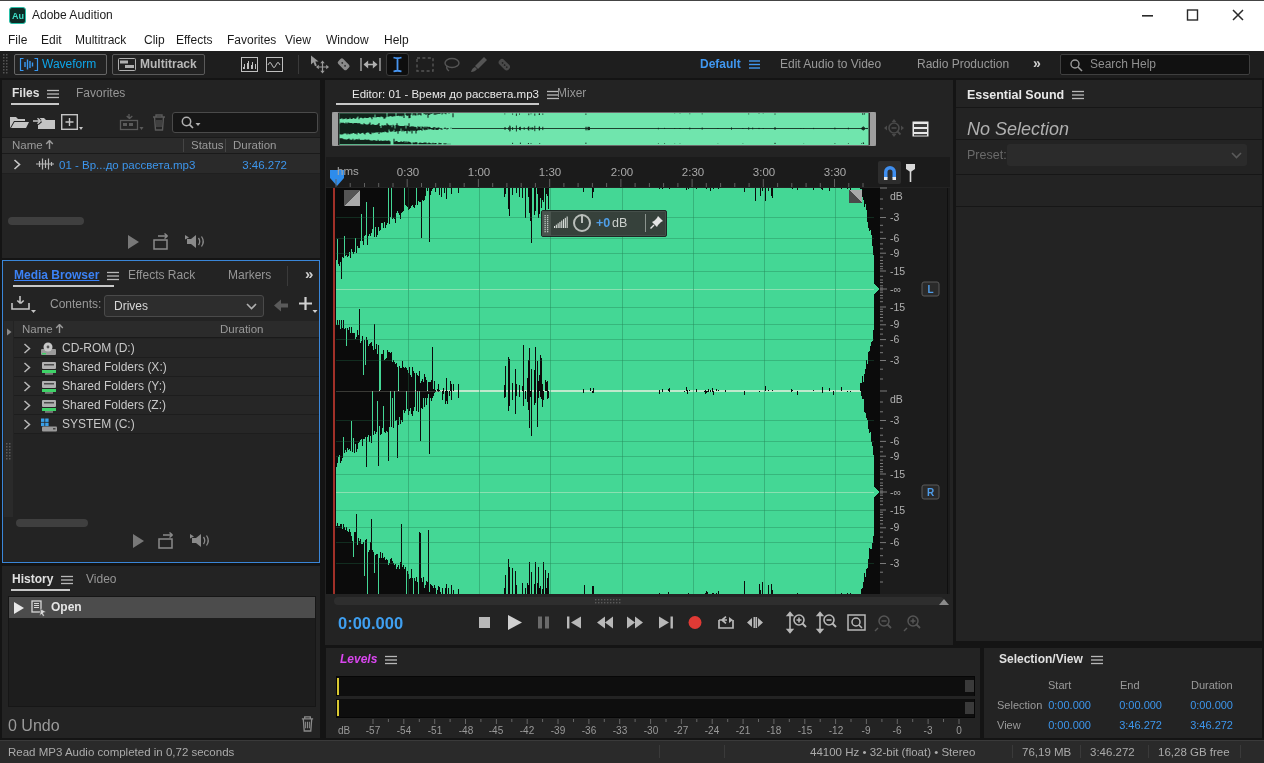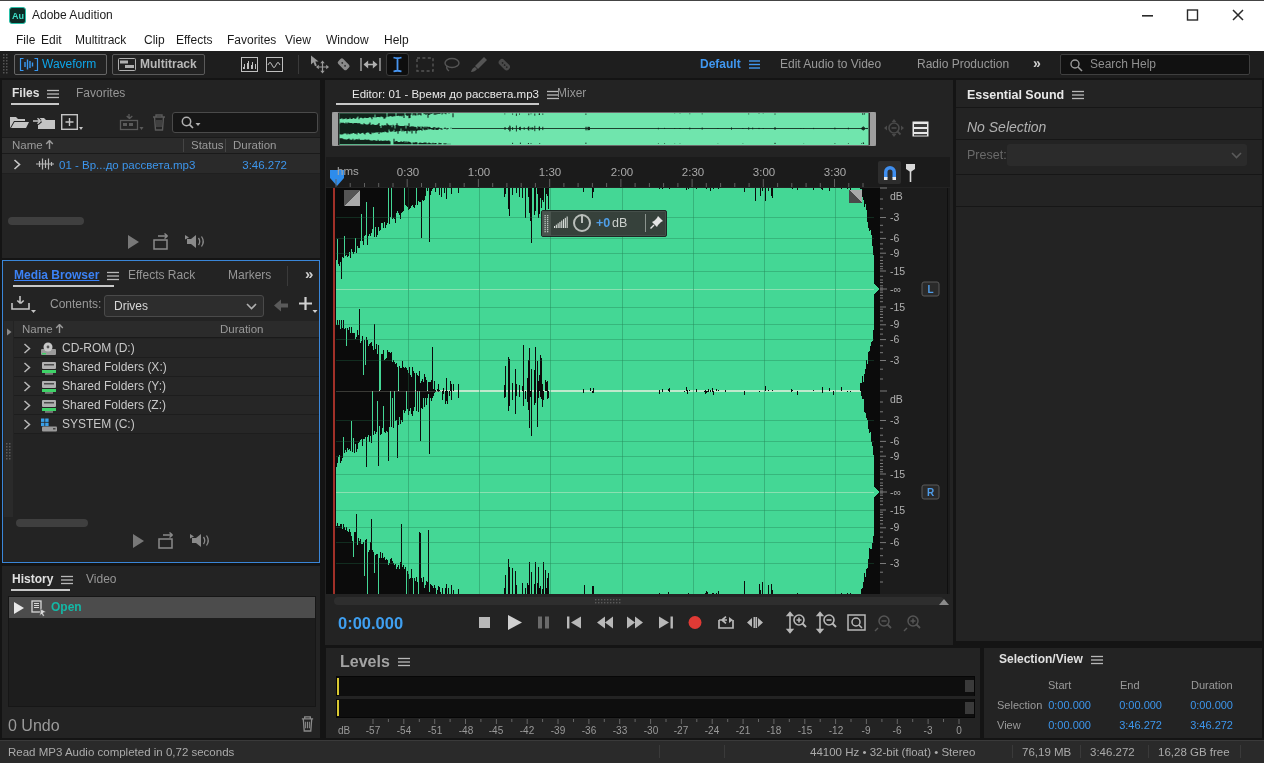--- a/index.html
+++ b/index.html
@@ -8,21 +8,21 @@
 <div style="position:absolute;left:0px;top:0px;width:1264px;height:30px;background:#ffffff;border-top:1px solid #444;"></div>
 <div style="position:absolute;left:9px;top:7px;width:17px;height:17px;background:#0d2b26;border:1px solid #28c0a8;border-radius:3px;"></div>
 <div style="position:absolute;left:12px;top:11px;font-size:9px;color:#3fe0c8;white-space:nowrap;font-weight:bold;">Au</div>
 <div style="position:absolute;left:32px;top:9px;font-size:12px;color:#1b1b1b;white-space:nowrap;">Adobe Audition</div>
 <svg style="left:1130px;top:0px" width="130" height="30" viewBox="0 0 130 30">
     <rect x="12" y="15" width="11" height="1.6" fill="#2a2a2a"></rect>
     <rect x="57.5" y="10" width="10" height="10" fill="none" stroke="#2a2a2a" stroke-width="1.4"></rect>
     <path d="M103 10 L113 20 M113 10 L103 20" stroke="#2a2a2a" stroke-width="1.5" fill="none"></path>
   </svg>
 <div style="position:absolute;left:0px;top:30px;width:1264px;height:21px;background:#ffffff;"></div>
-<div style="position:absolute;left:8px;top:34px;font-size:12px;color:#1b1b1b;white-space:nowrap;margin-left:8px;">File</div>
+<div style="position:absolute;left:8px;top:34px;font-size:12px;color:#1b1b1b;white-space:nowrap;">File</div>
 <div style="position:absolute;left:41px;top:34px;font-size:12px;color:#1b1b1b;white-space:nowrap;">Edit</div>
 <div style="position:absolute;left:75px;top:34px;font-size:12px;color:#1b1b1b;white-space:nowrap;">Multitrack</div>
 <div style="position:absolute;left:144px;top:34px;font-size:12px;color:#1b1b1b;white-space:nowrap;">Clip</div>
 <div style="position:absolute;left:176px;top:34px;font-size:12px;color:#1b1b1b;white-space:nowrap;">Effects</div>
 <div style="position:absolute;left:227px;top:34px;font-size:12px;color:#1b1b1b;white-space:nowrap;">Favorites</div>
 <div style="position:absolute;left:285px;top:34px;font-size:12px;color:#1b1b1b;white-space:nowrap;">View</div>
 <div style="position:absolute;left:326px;top:34px;font-size:12px;color:#1b1b1b;white-space:nowrap;">Window</div>
 <div style="position:absolute;left:384px;top:34px;font-size:12px;color:#1b1b1b;white-space:nowrap;">Help</div>
 <div style="position:absolute;left:0px;top:51px;width:1264px;height:27px;background:#1e1e1e;"></div>
 <svg style="left:2px;top:53px" width="8" height="22">
@@ -346,21 +346,21 @@
 <div style="position:absolute;left:8px;top:596px;width:308px;height:111px;background:#1d1d1d;border:1px solid #161616;"></div>
 <div style="position:absolute;left:9px;top:597px;width:306px;height:21px;background:#4c4c4c;"></div>
 <svg style="left:13px;top:601px" width="12" height="14" viewBox="0 0 12 14">
     <path d="M1 1 L11 7 L1 13 Z" fill="#e8e8e8"></path>
   </svg>
 <svg style="left:31px;top:600px" width="16" height="16" viewBox="0 0 16 16">
     <rect x="1" y="1" width="9" height="11" fill="none" stroke="#d8d8d8" stroke-width="1.3"></rect>
     <path d="M3 3.5 h5 M3 5.5 h5 M3 7.5 h5" stroke="#d8d8d8" stroke-width="1"></path>
     <path d="M10 9 l5 3 l-3 1 l1.5 2.5 l-1.5 1 l-1.5 -2.5 l-2 2 z" fill="#d8d8d8" stroke="#4c4c4c" stroke-width="0.6"></path>
   </svg>
-<div style="position:absolute;left:51px;top:601px;font-size:12px;color:#14b8a6;white-space:nowrap;font-weight:bold;text-align:right;">Open</div>
+<div style="position:absolute;left:51px;top:601px;font-size:12px;color:#e5e5e5;white-space:nowrap;font-weight:bold;text-align:right;">Open</div>
 <div style="position:absolute;left:8px;top:717px;font-size:16px;color:#9a9a9a;white-space:nowrap;">0 Undo</div>
 <svg style="left:300px;top:715px" width="15" height="17" viewBox="0 0 16 18">
     <path d="M2 4 h12 M5 4 v-2 h6 v2 M3.5 4 l1 13 h7 l1 -13" fill="none" stroke="#8a8a8a" stroke-width="1.4"></path>
     <path d="M6 7 v7 M8 7 v7 M10 7 v7" stroke="#8a8a8a" stroke-width="1.1"></path>
   </svg>
 <div style="position:absolute;left:325px;top:80px;width:628px;height:565px;background:#232323;"></div>
 <div style="position:absolute;left:338px;top:88px;display:flex;align-items:center;gap:8px;">
     <span style="font-size:11.5px;color:#e8e8e8;white-space:nowrap;padding-left:14px;">Editor: 01 - Время до рассвета.mp3</span>
     <svg style="position:relative;overflow:visible" width="13" height="10" viewBox="0 0 13 10">
       <g stroke="#b8b8b8" stroke-width="1.3">
@@ -585,21 +585,21 @@
     </g>
     <g stroke="#555" stroke-width="1.5" fill="none">
       <circle cx="453" cy="11" r="5"></circle>
       <path d="M450.5 11 h5 M453 8.5 v5"></path>
       <path d="M456.5 14.5 l3.5 3.5" stroke-width="1.8"></path>
       <path d="M447 18 l-3 3"></path>
     </g>
   </svg>
 <div style="position:absolute;left:326px;top:648px;width:654px;height:90px;background:#232323;"></div>
 <div style="position:absolute;left:340px;top:653px;display:flex;align-items:center;gap:8px;">
-    <span style="font-size:16px;color:#a3a3a3;white-space:nowrap;font-weight:bold;">Levels</span>
+    <span style="font-size:12px;color:#d946ef;white-space:nowrap;font-weight:bold;font-style:italic;">Levels</span>
     <svg style="position:relative;overflow:visible" width="13" height="10" viewBox="0 0 13 10">
       <g stroke="#b8b8b8" stroke-width="1.3">
         <line x1="0" y1="1.5" x2="12" y2="1.5"></line>
         <line x1="0" y1="5" x2="12" y2="5"></line>
         <line x1="0" y1="8.5" x2="12" y2="8.5"></line>
       </g>
     </svg>
   </div>
 <div style="position:absolute;left:336px;top:676px;width:639px;height:42px;background:#0e0e0e;border:1px solid #060606;"></div>
 <div style="position:absolute;left:336px;top:696px;width:639px;height:3px;background:#232323;"></div>
@@ -658,21 +658,21 @@
     <span style="font-size:12.5px;color:#e8e8e8;white-space:nowrap;font-weight:bold;">Essential Sound</span>
     <svg style="position:relative;overflow:visible" width="13" height="10" viewBox="0 0 13 10">
       <g stroke="#b8b8b8" stroke-width="1.3">
         <line x1="0" y1="1.5" x2="12" y2="1.5"></line>
         <line x1="0" y1="5" x2="12" y2="5"></line>
         <line x1="0" y1="8.5" x2="12" y2="8.5"></line>
       </g>
     </svg>
   </div>
 <div style="position:absolute;left:956px;top:107px;width:306px;height:1px;background:#161616;"></div>
-<div style="position:absolute;left:967px;top:119px;font-size:14px;color:#b0b0b0;white-space:nowrap;"><i>No Selection</i></div>
+<div style="position:absolute;left:967px;top:119px;font-size:18px;color:#b0b0b0;white-space:nowrap;"><i>No Selection</i></div>
 <div style="position:absolute;left:956px;top:139px;width:306px;height:1px;background:#161616;"></div>
 <div style="position:absolute;left:967px;top:148px;font-size:12.5px;color:#6a6a6a;white-space:nowrap;">Preset:</div>
 <div style="position:absolute;left:1007px;top:144px;width:240px;height:22px;background:#2b2b2b;border-radius:3px;"></div>
 <svg style="left:1231px;top:152px" width="11" height="7" viewBox="0 0 11 7">
     <path d="M1 1 L5.5 5.5 L10 1" stroke="#5a5a5a" stroke-width="1.6" fill="none"></path>
   </svg>
 <div style="position:absolute;left:956px;top:174px;width:306px;height:1px;background:#161616;"></div>
 <div style="position:absolute;left:956px;top:206px;width:306px;height:1px;background:#161616;"></div>
 <div style="position:absolute;left:0px;top:740px;width:1264px;height:23px;background:#2a2a2a;border-top:1px solid #3a3a3a;"></div>
 <div style="position:absolute;left:8px;top:746px;font-size:11.5px;color:#ababab;white-space:nowrap;">Read MP3 Audio completed in 0,72 seconds</div>

